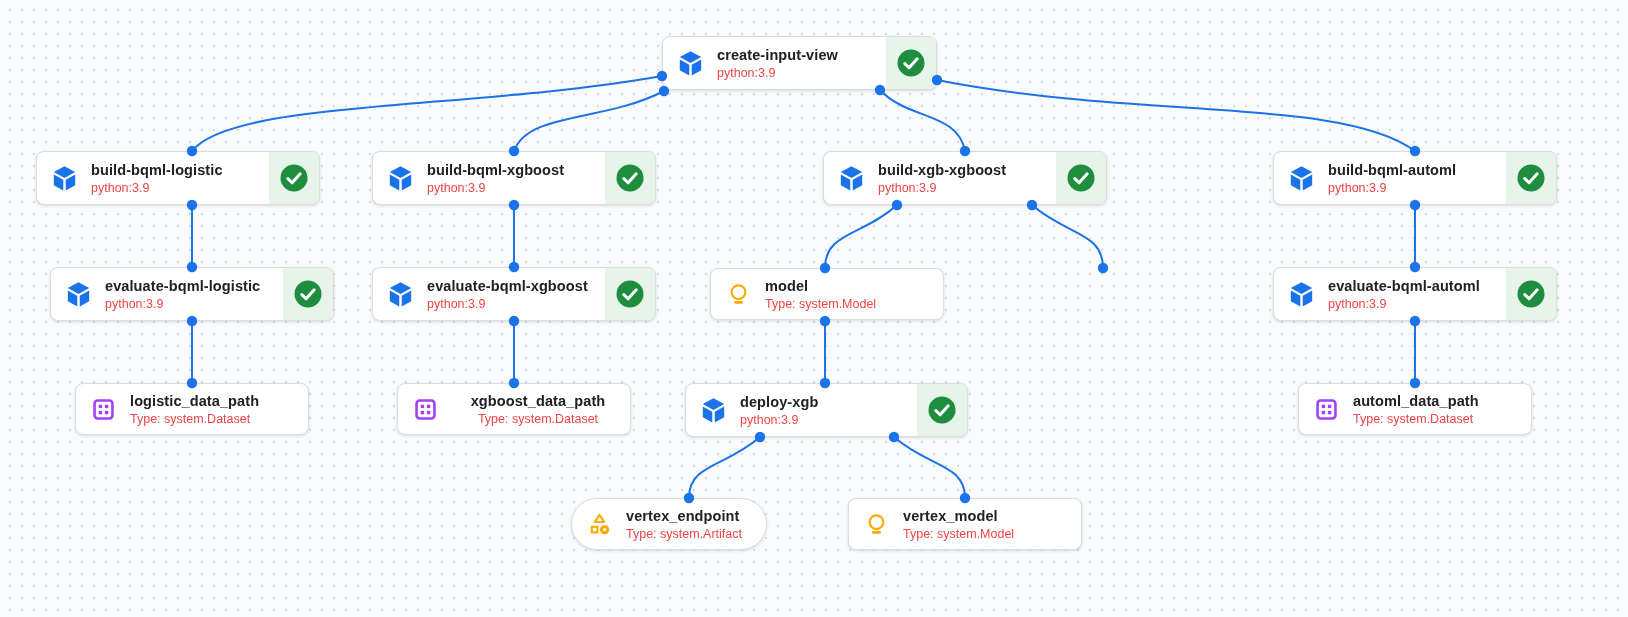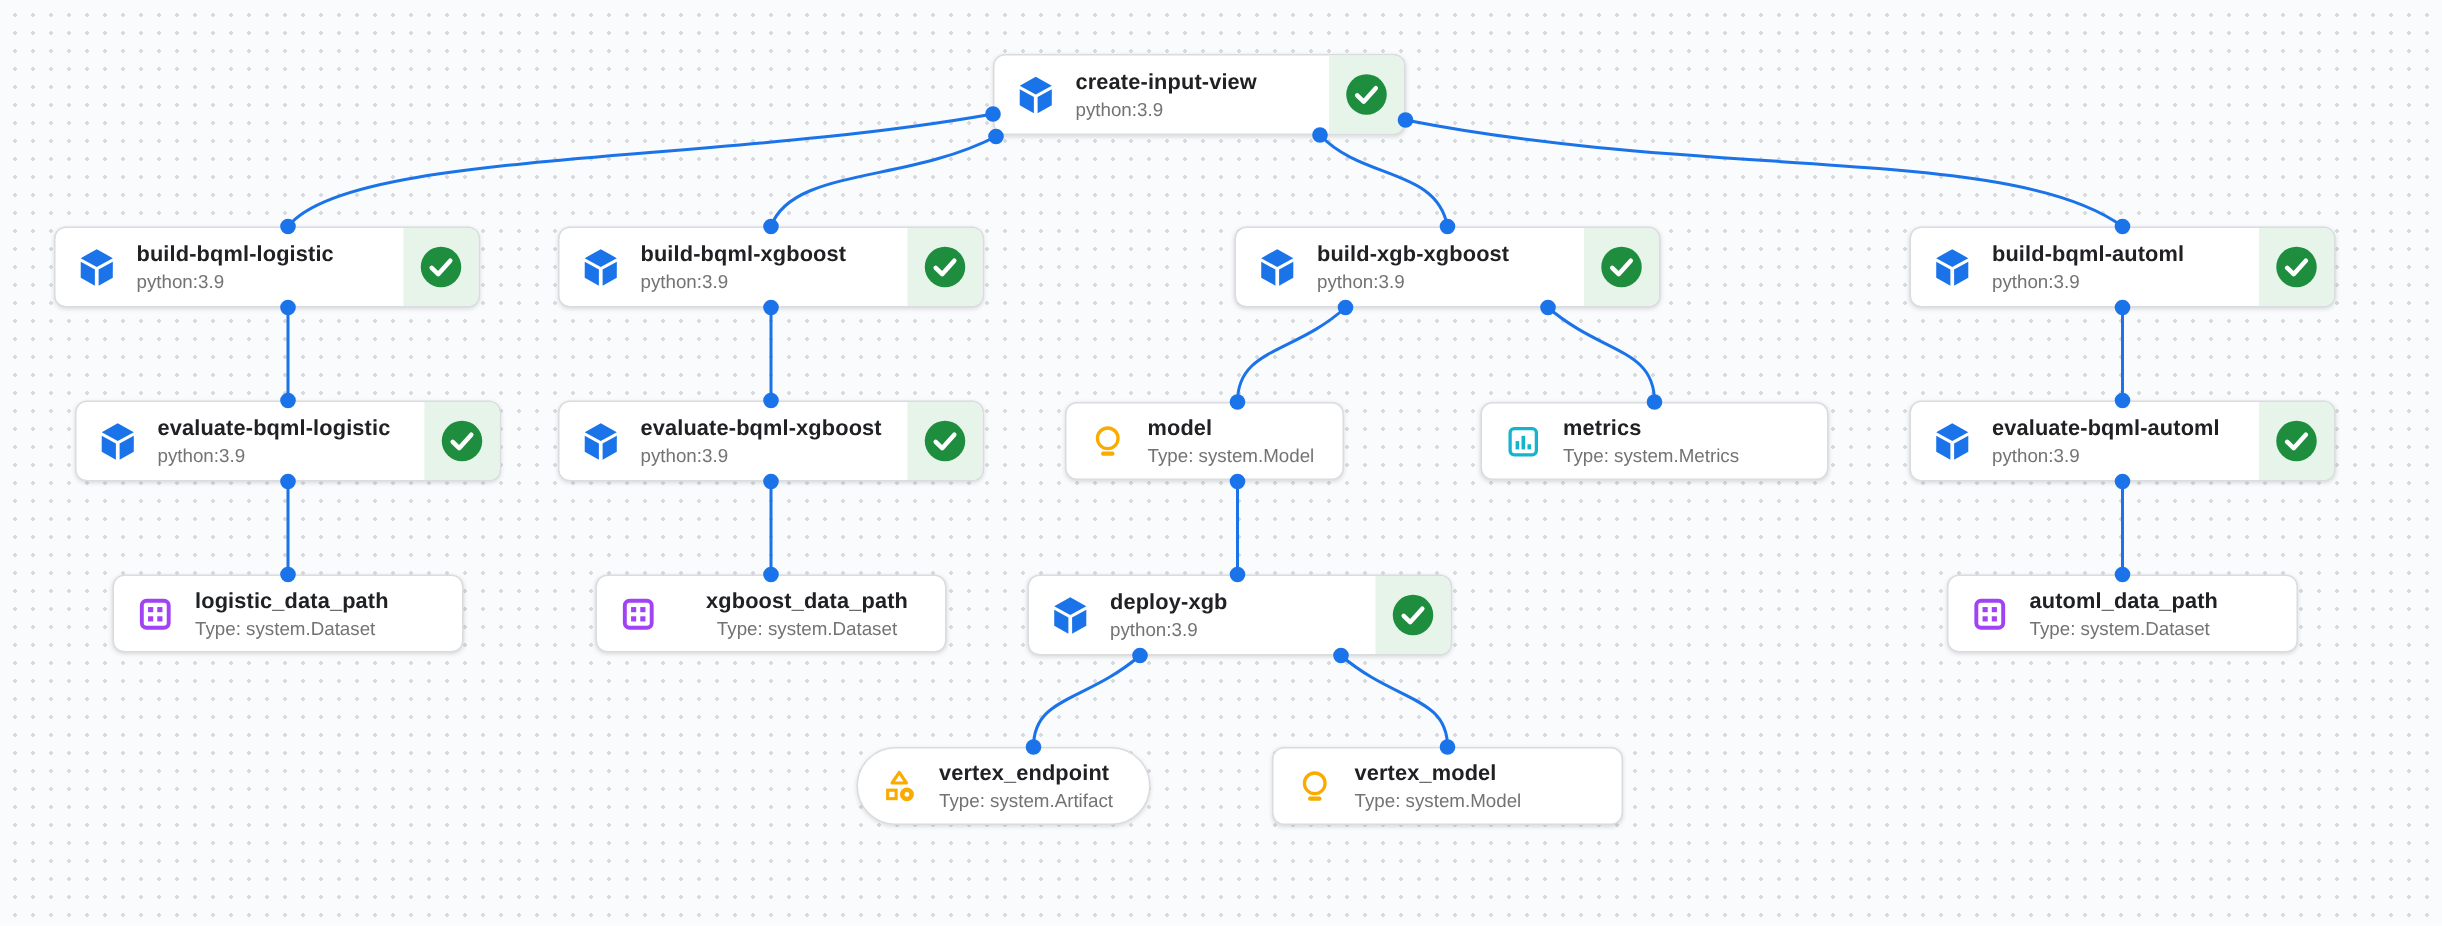--- a/index.html
+++ b/index.html
@@ -48,21 +48,21 @@
   .node-title{
     font-size:14.5px;
     font-weight:700;
     color:#202124;
     letter-spacing:.1px;
     line-height:19px;
     white-space:nowrap;
   }
   .node-sub{
     font-size:12.5px;
-    color:#737373;
+    color:#ef4444;
     line-height:16px;
     white-space:nowrap;
   }
   .status-panel{
     align-self:stretch;
     flex:0 0 50px;
     display:flex;align-items:center;justify-content:center;
   }
 </style>
 </head>
@@ -242,44 +242,30 @@
         <div class="node-title">evaluate-bqml-xgboost</div>
         <div class="node-sub">python:3.9</div>
       </span>
       <span class="status-panel" title="succeeded" style="background: rgb(230, 244, 234);">
     <svg width="30" height="30" viewBox="0 0 30 30">
       <circle cx="15" cy="15" r="13.5" fill="#1e8e3e"></circle>
       <path d="M8.8 15.6 L13.1 19.8 L21.2 10.8" fill="none" stroke="#ffffff" stroke-width="3" stroke-linecap="round" stroke-linejoin="round"></path>
     </svg>
       </span>
     </div>
-    <div class="node" style="left: 710px; top: 268px; width: 186px; height: 52px;">
+    <div class="node" style="left: 710px; top: 268px; width: 234px; height: 52px;">
       <span class="node-icon">
     <svg width="25" height="25" viewBox="0 0 24 24">
       <circle cx="12" cy="9.8" r="6.6" fill="none" stroke="#f9ab00" stroke-width="2.1"></circle>
       <path d="M9 19.6 H15" fill="none" stroke="#f9ab00" stroke-width="2.6" stroke-linecap="round"></path>
     </svg>
       </span>
       <span class="node-text">
         <div class="node-title">model</div>
         <div class="node-sub">Type: system.Model</div>
-      </span>
-    </div>
-    <div class="node" style="left: 987px; top: 268px; width: 232px; height: 52px;">
-      <span class="node-icon">
-    <svg width="25" height="25" viewBox="0 0 24 24">
-      <rect x="3.6" y="3.6" width="16.8" height="16.8" rx="2.6" fill="none" stroke="#12b5cb" stroke-width="2.1"></rect>
-      <rect x="7.1" y="11.6" width="2.3" height="5.3" fill="#12b5cb"></rect>
-      <rect x="10.9" y="8.2" width="2.3" height="8.7" fill="#12b5cb"></rect>
-      <rect x="14.7" y="13.6" width="2.3" height="3.3" fill="#12b5cb"></rect>
-    </svg>
-      </span>
-      <span class="node-text">
-        <div class="node-title">metrics</div>
-        <div class="node-sub">Type: system.Metrics</div>
       </span>
     </div>
     <div class="node" style="left: 1273px; top: 267px; width: 284px; height: 54px;">
       <span class="node-icon">
     <svg width="27" height="27" viewBox="0 0 24 24">
       <polygon points="12,1 21.5,6.3 12,11.6 2.5,6.3" fill="#1a73e8"></polygon>
       <polygon points="2.5,8.4 10.9,13.1 10.9,22.6 2.5,17.9" fill="#1a73e8"></polygon>
       <polygon points="21.5,8.4 21.5,17.9 13.1,22.6 13.1,13.1" fill="#1a73e8"></polygon>
     </svg>
       </span>

